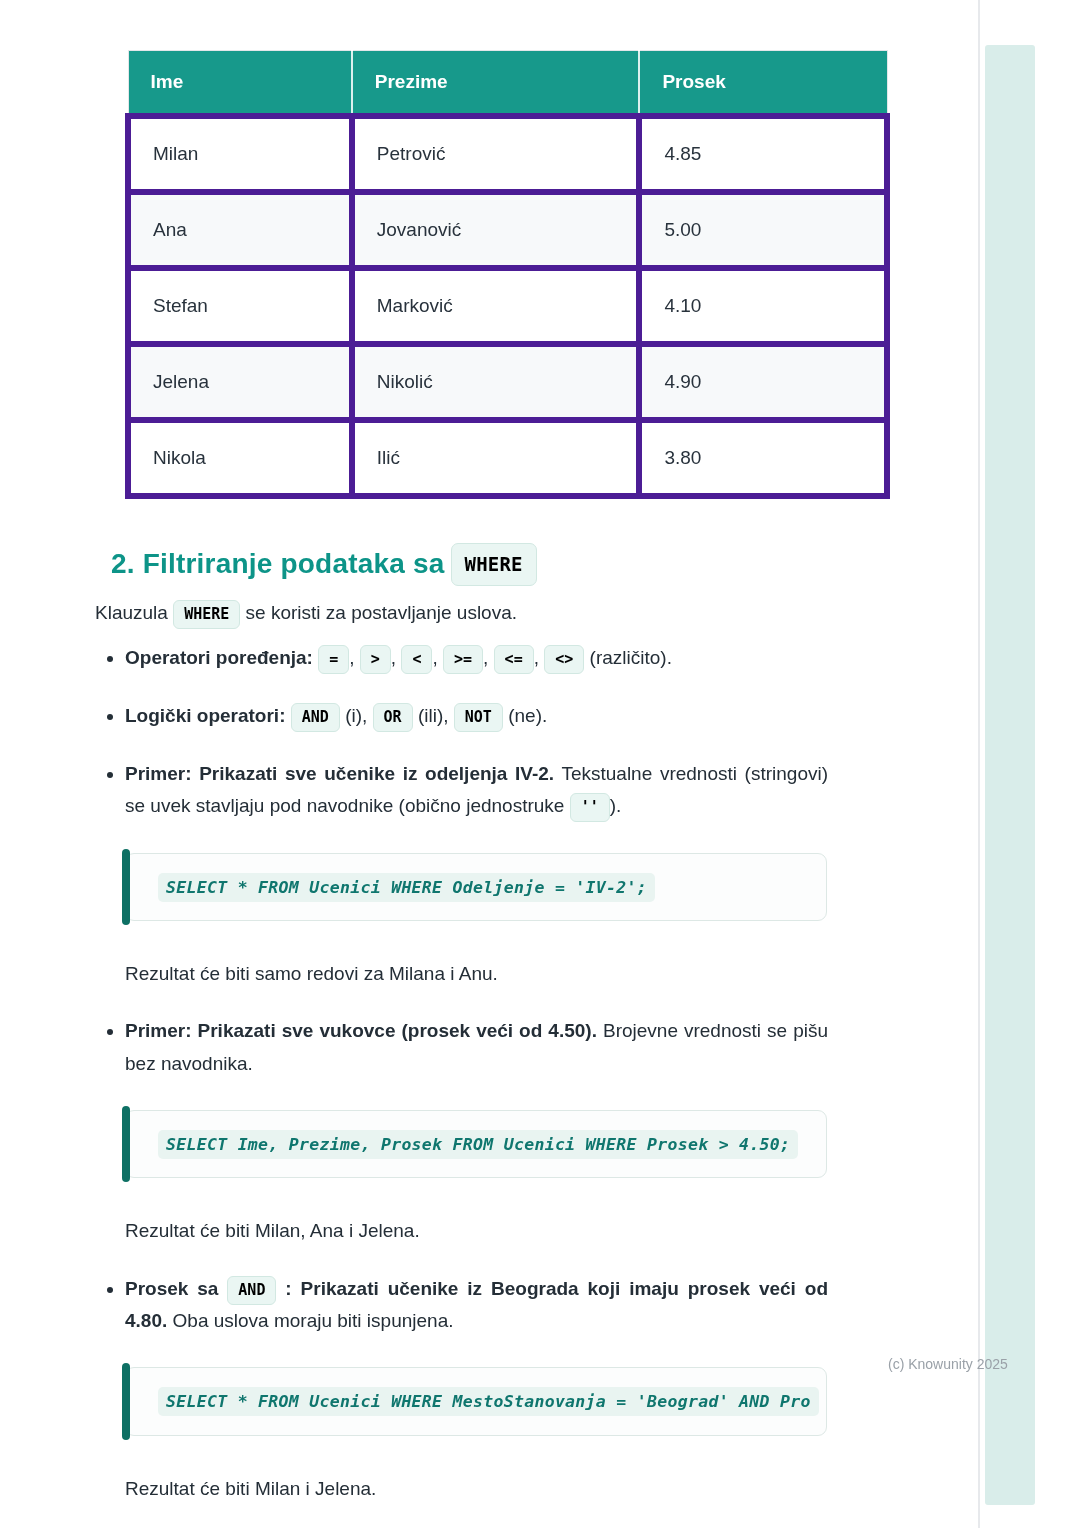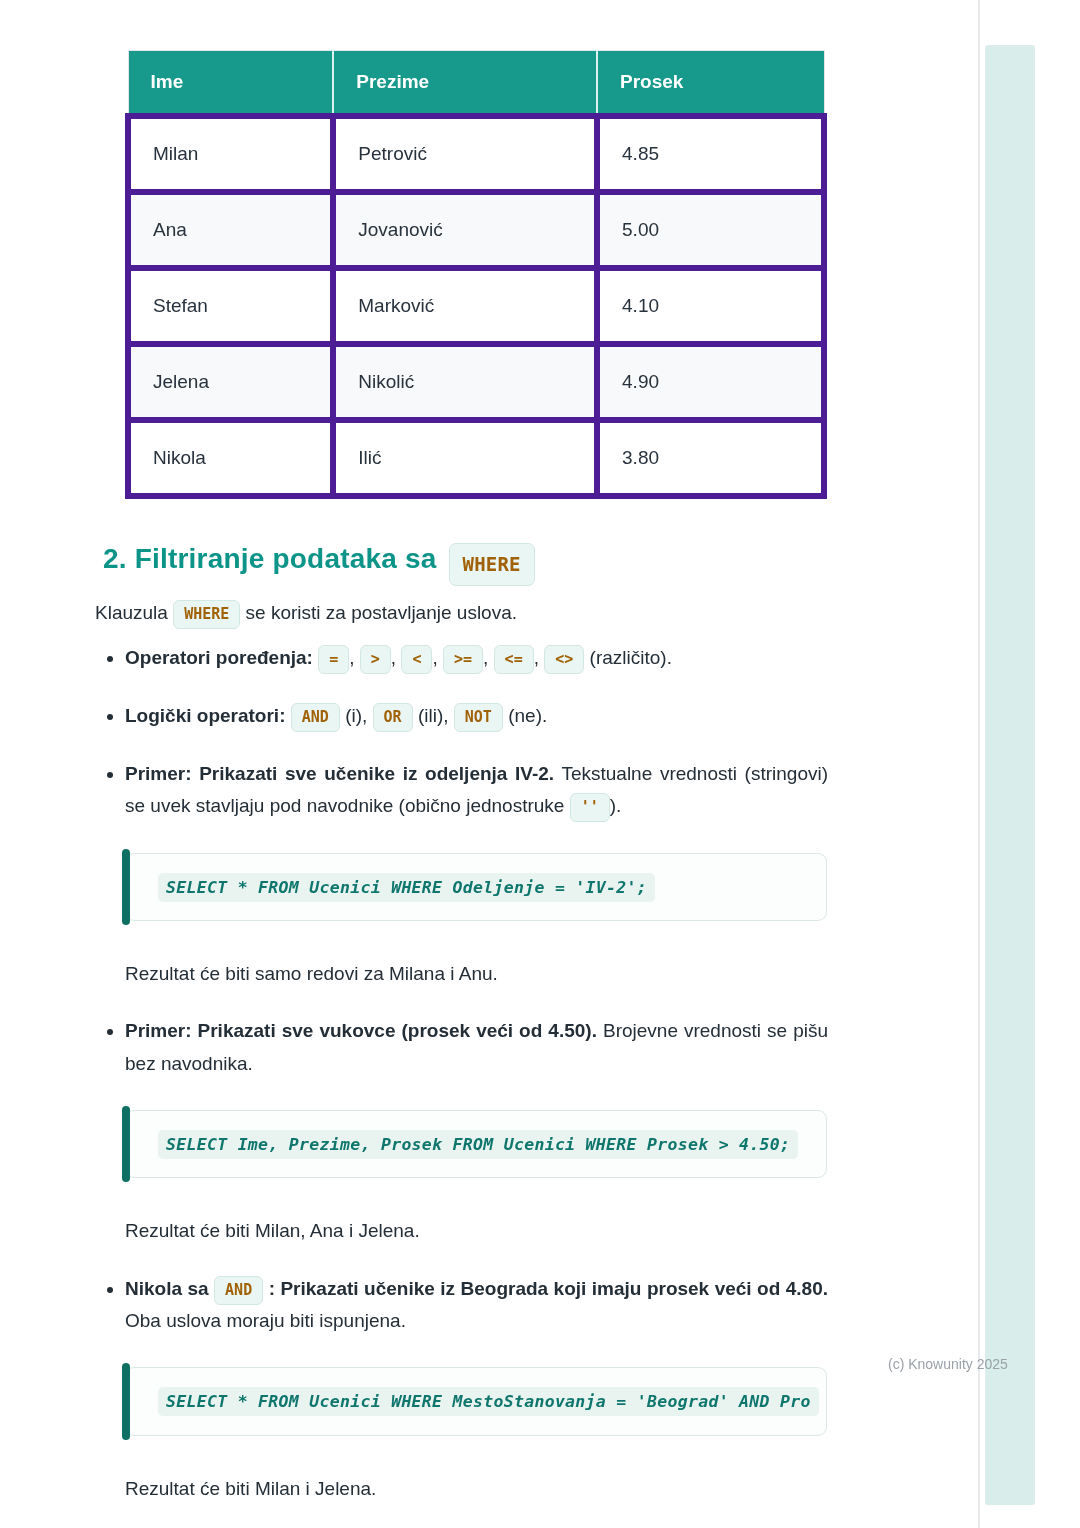--- a/index.html
+++ b/index.html
@@ -7,38 +7,38 @@
   body {
     background:#ffffff;
     font-family:"Liberation Sans", sans-serif;
     color:#242e37;
     position:relative;
     overflow:hidden;
   }
   .content { position:absolute; left:95px; top:0; width:733px; }
 
   
-  .tablewrap { margin:50px 0 0 30px; width:702px; }
+  .tablewrap { margin:50px 0 0 30px; width:765px; }
   table { border-collapse:collapse; width:100%; background:#fff; border:1px solid #e3e6e9; }
   th {
     background:#17998b; color:#ffffff; font-size:19px; font-weight:700;
     text-align:left; padding:20px 22px; border-left:2px solid rgba(255,255,255,.85);
   }
   th:first-child { border-left:1px solid #e3e6e9; }
   col.c1 { width:207px; } col.c2 { width:266px; } col.c3 { width:229px; }
   td { font-size:19px; color:#28323c; padding:24px 22px; border:6px solid #4c1d95; background:#fff; }
   tbody tr:nth-child(even) td { background:#f7f9fa; }
 
   
   h2 {
-    margin:44px 8px 0; font-size:28px; color:#0d9488; font-weight:700;
-    display:flex; gap:12px; letter-spacing:.2px;
+    margin:44px 16px 0; font-size:28px; color:#0d9488; font-weight:700;
+    display:flex; align-items:center; gap:6px; letter-spacing:.2px;
   }
   .badge {
-    font-family:"DejaVu Sans Mono", monospace; font-weight:700; color:#a16207;
+    font-family:"DejaVu Sans Mono", monospace; font-weight:700; color:#000000;
     background:#eaf6f3; border:1px solid #d2e8e2; border-radius:6px;
     padding:3px 10px; font-size:15px; white-space:nowrap; display:inline-block; line-height:1.4;
   }
   h2 .badge { font-size:19px; padding:7px 13px; border-radius:7px; }
 
   .intro { margin-top:12px; font-size:19px; line-height:1.6; }
 
   ul { margin-top:13px; padding-left:30px; }
   li { font-size:19px; line-height:1.7; margin-bottom:26px; text-align:justify; }
   li::marker { color:#242e37; }
@@ -167,21 +167,21 @@
         <span class="bar"></span>
         <div class="code-block">
           <span class="code-text">SELECT Ime, Prezime, Prosek FROM Ucenici WHERE Prosek &gt; 4.50;</span>
         </div>
       </div>
 
       <p class="result">Rezultat će biti Milan, Ana i Jelena.</p>
     </li>
 
     <li>
-      <b>Nikola sa</b>
+      <b>Prosek sa</b>
       <span class="badge">AND</span>
       <b>: Prikazati učenike iz Beograda koji imaju prosek veći od 4.80.</b>
       <span>Oba uslova moraju biti ispunjena.</span>
 
       <div class="code-wrap">
         <span class="bar"></span>
         <div class="code-block">
           <span class="code-text">SELECT * FROM Ucenici WHERE MestoStanovanja = 'Beograd' AND Pro</span>
         </div>
       </div>

